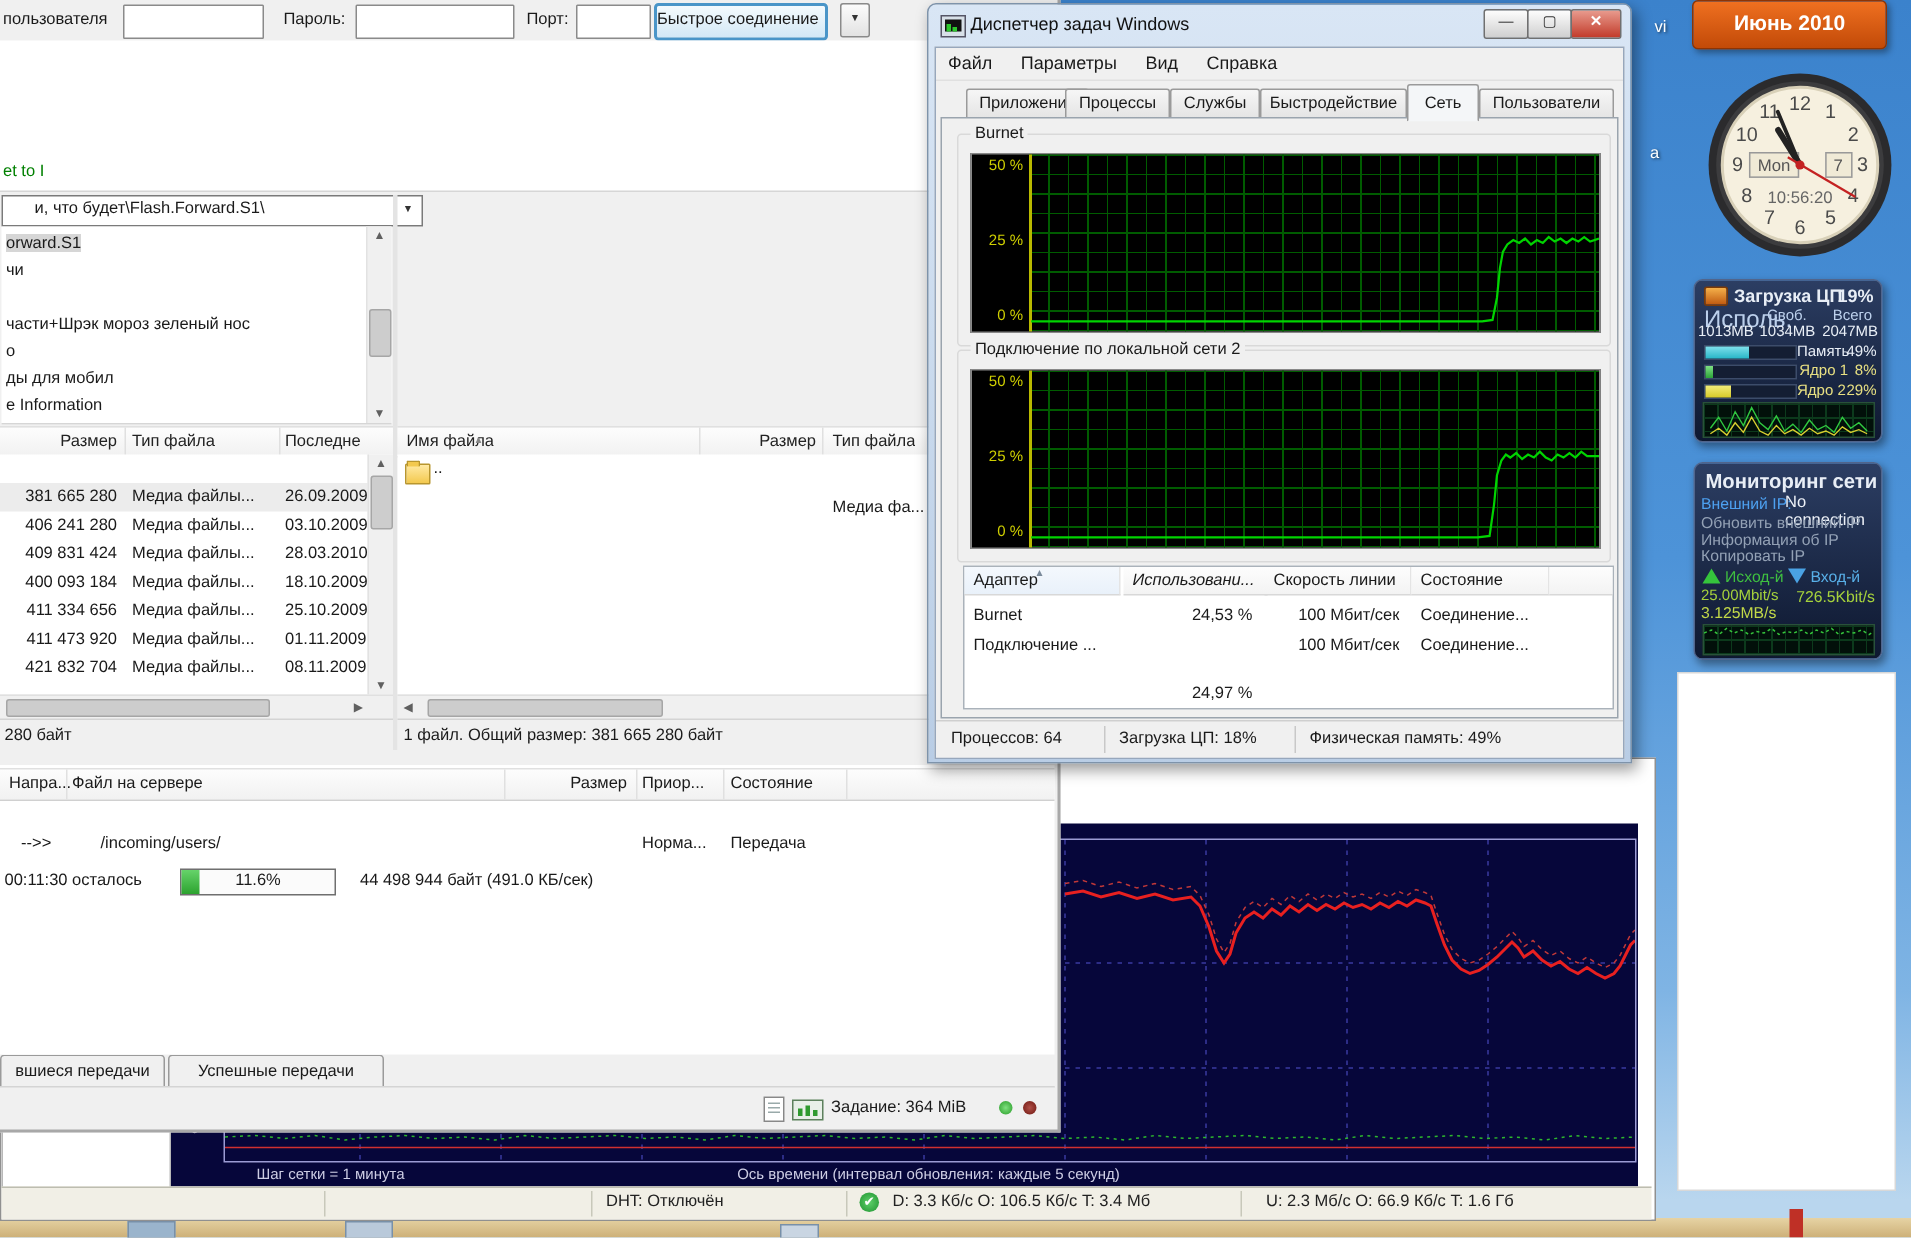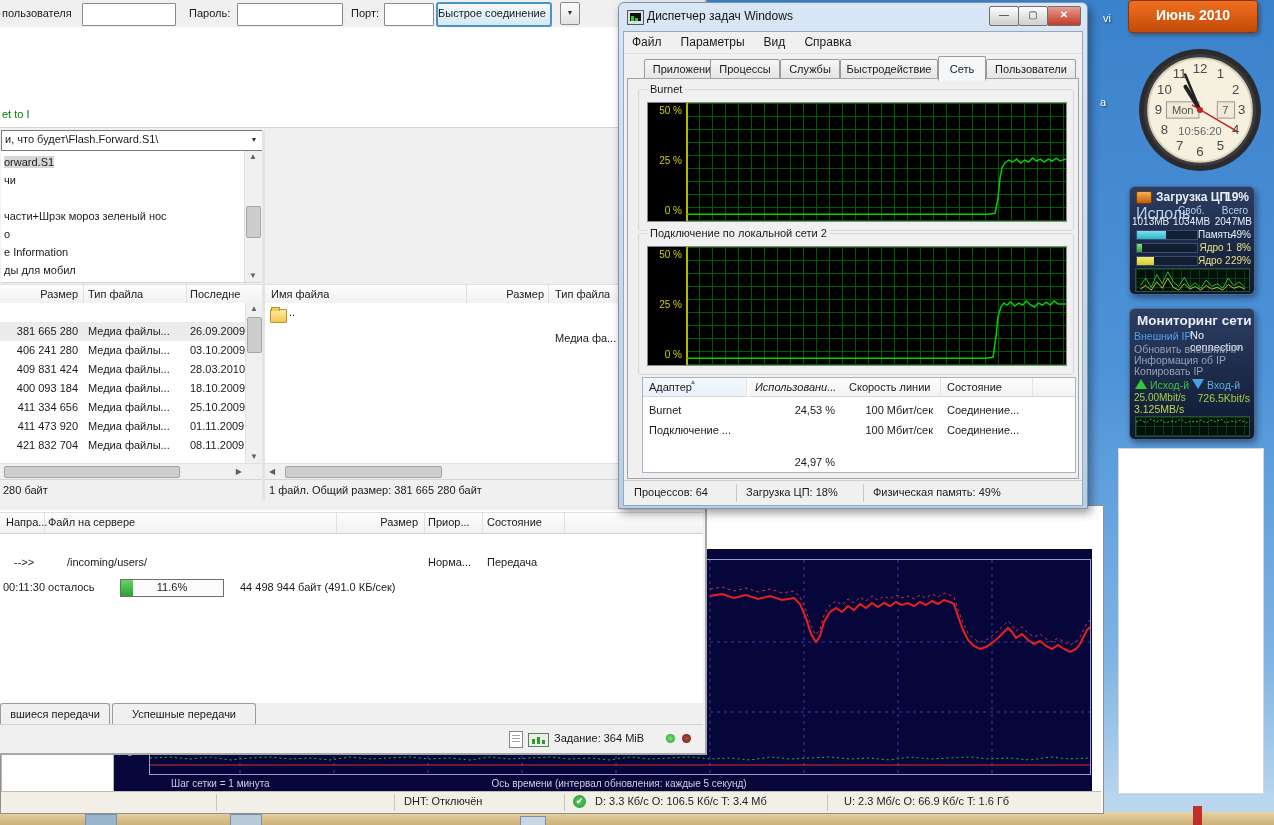--- a/index.html
+++ b/index.html
@@ -37,21 +37,21 @@
   
   .fz-win{left:0;top:0;width:705px;height:753px;background:#f0f0f0;z-index:20;
     border-right:2px solid #a8a8a8;border-bottom:2px solid #a8a8a8;}
   .fz-input{position:absolute;height:19px;background:#fff;border:1px solid #8a8a8a;border-radius:1px;}
   .qc-btn{position:absolute;height:21px;background:linear-gradient(#f4fafd,#d3e8f6);border:2px solid #4a95c8;border-radius:3px;
     font-size:11px;text-align:left;line-height:18px;}
   .qc-drop{position:absolute;height:21px;width:18px;background:linear-gradient(#fcfcfc,#e2e2e2);border:1px solid #8a8a8a;border-radius:2px;
     text-align:center;line-height:20px;font-size:7px;color:#333;}
   .fz-log{position:absolute;left:0;top:27px;width:703px;height:100px;background:#fff;border-bottom:1px solid #d6d6d6;}
   .log-green{position:absolute;left:2px;top:81px;color:#008000;font-size:11px;}
-  .combo{position:absolute;left:1px;top:130px;width:258px;height:19px;background:#fff;border:1px solid #7a7a7a;line-height:17px;padding-left:3px;}
+  .combo{position:absolute;left:1px;top:130px;width:258px;height:19px;background:#fff;border:1px solid #7a7a7a;line-height:17px;padding-left:21px;}
   .combo-arrow{position:absolute;right:1px;top:1px;width:16px;height:15px;text-align:center;font-size:7px;line-height:15px;color:#333;}
   .tree{position:absolute;left:1px;top:151px;width:260px;height:131px;background:#fff;border-bottom:1px solid #d6d6d6;}
   .tree-item{height:18px;line-height:18px;padding-left:3px;white-space:nowrap;overflow:hidden;}
   .tree-item .lbl.sel{background:#d6d6d6;}
   .vsb{position:absolute;top:0;right:0;width:16px;bottom:0;background:#f0f0f0;border-left:1px solid #e2e2e2;}
   .flist{position:absolute;background:#fff;}
   .fz-row{position:relative;height:19px;line-height:19px;}
   .fz-row.sel{background:#ececec;}
   .c-size{position:absolute;left:0;width:78px;text-align:right;}
   .c-ftype{position:absolute;left:88px;width:98px;overflow:hidden;white-space:nowrap;}
@@ -195,22 +195,22 @@
       <span class="combo-arrow">▼</span>
     </div>
 
     <div class="tree">
       <div id="tree-list" style="position:absolute;left:0;top:2px;right:17px;bottom:0;overflow:hidden;">
           <div class="tree-item"><span class="lbl sel">orward.S1</span></div>
           <div class="tree-item"><span class="lbl">чи</span></div>
           <div class="tree-item"><span class="lbl"></span></div>
           <div class="tree-item"><span class="lbl">части+Шрэк мороз зеленый нос</span></div>
           <div class="tree-item"><span class="lbl">о</span></div>
+          <div class="tree-item"><span class="lbl">ды для мобил</span></div>
           <div class="tree-item"><span class="lbl">e Information</span></div>
-          <div class="tree-item"><span class="lbl">ды для мобил</span></div>
         </div>
       <div class="vsb">
         <div class="sb-arrow" style="position:absolute;top:2px;left:4px;">▲</div>
         <div class="sb-thumb" style="position:absolute;left:1px;top:55px;width:13px;height:30px;"></div>
         <div class="sb-arrow" style="position:absolute;bottom:2px;left:4px;">▼</div>
       </div>
     </div>
 
     <div class="a lvheader" style="left:0;top:284px;width:262px;height:19px;">
       <span class="hcell" style="left:0;width:78px;text-align:right;">Размер</span>

